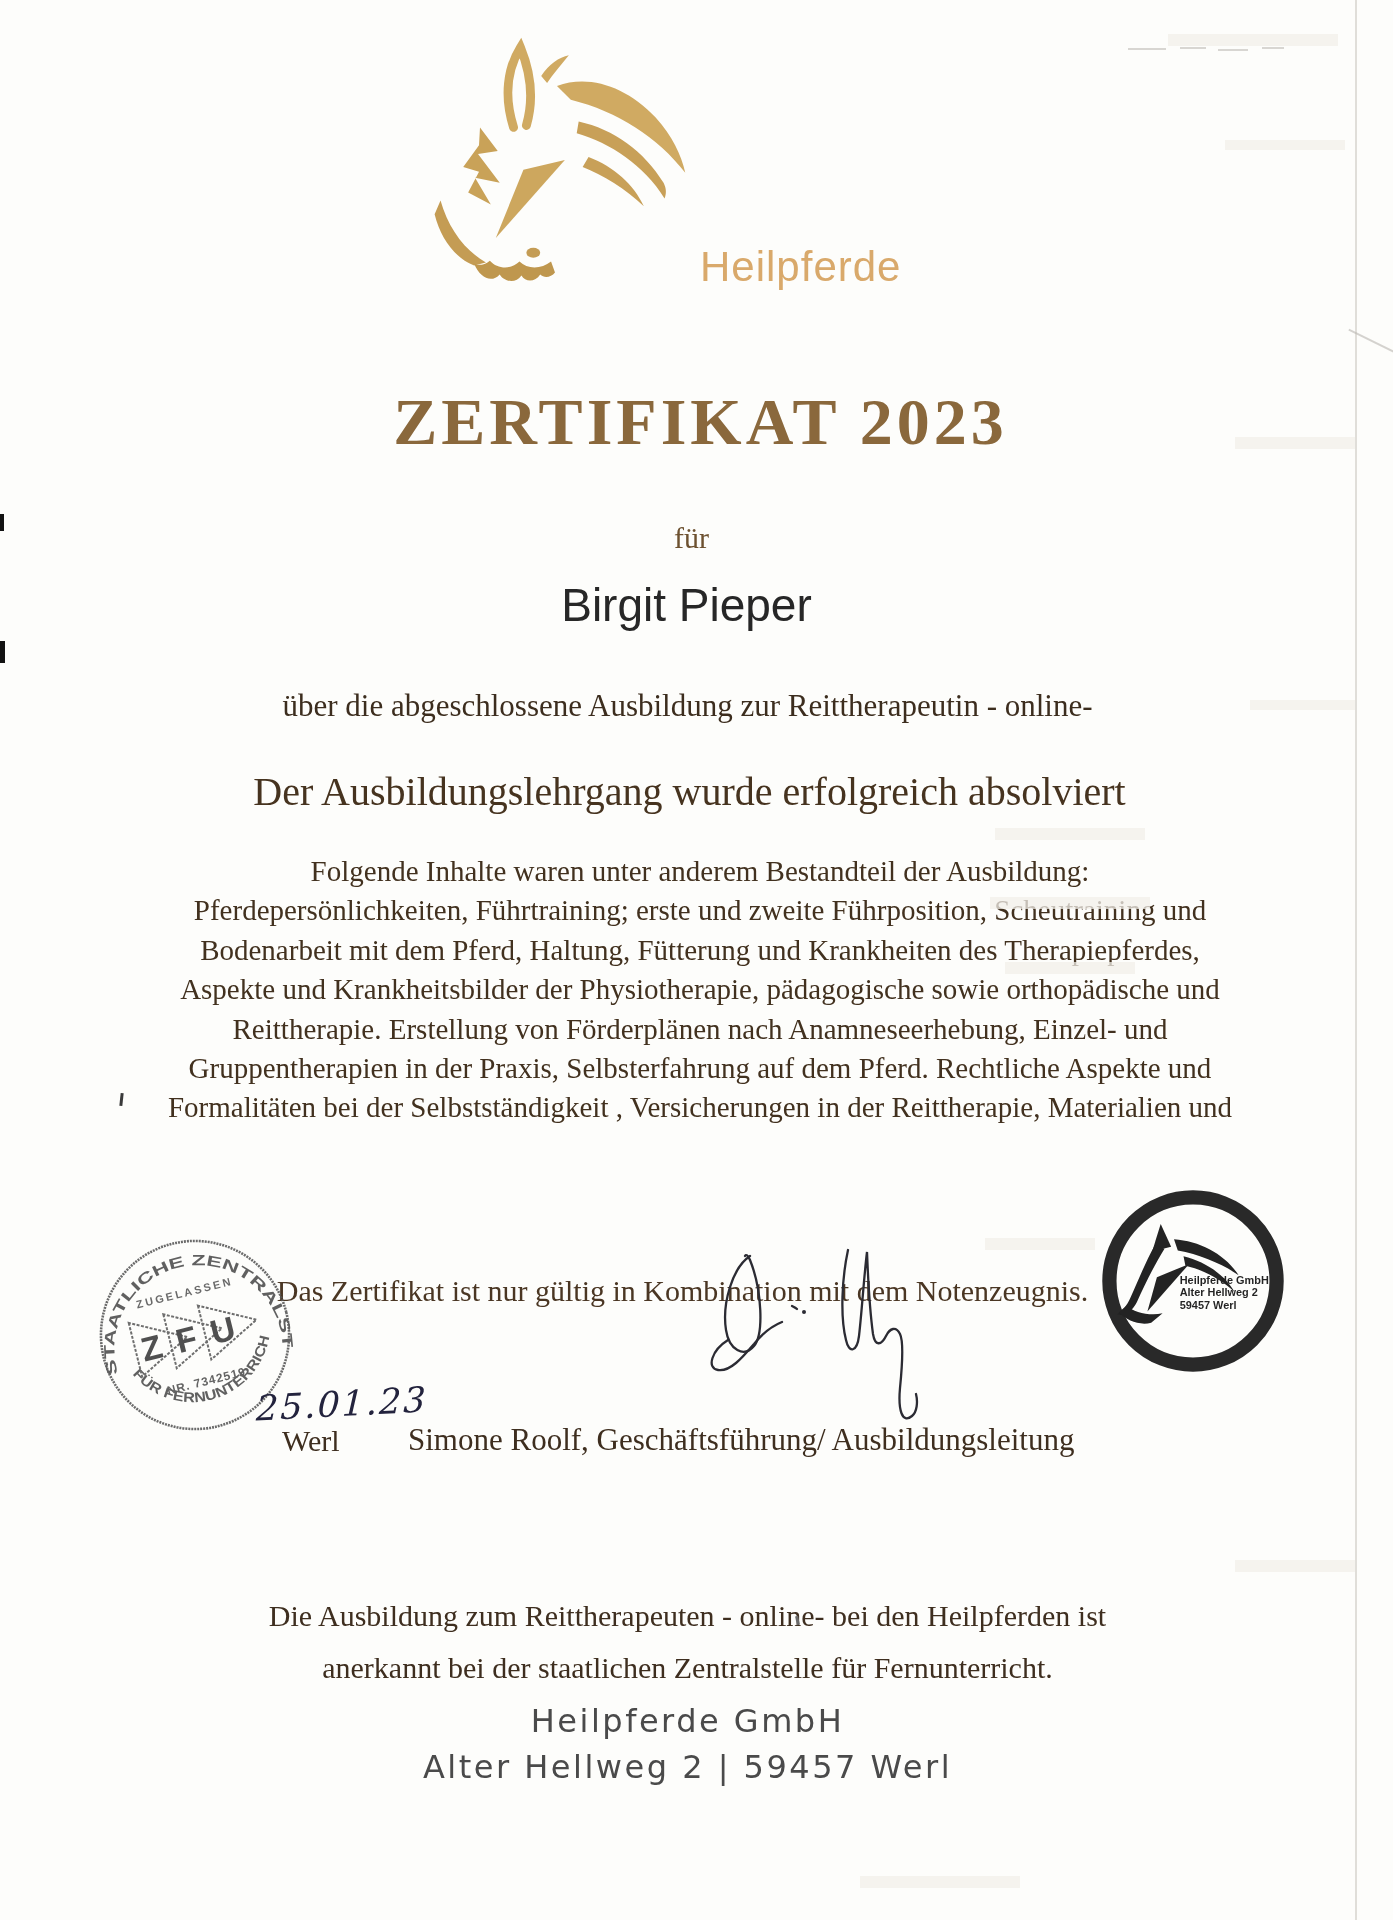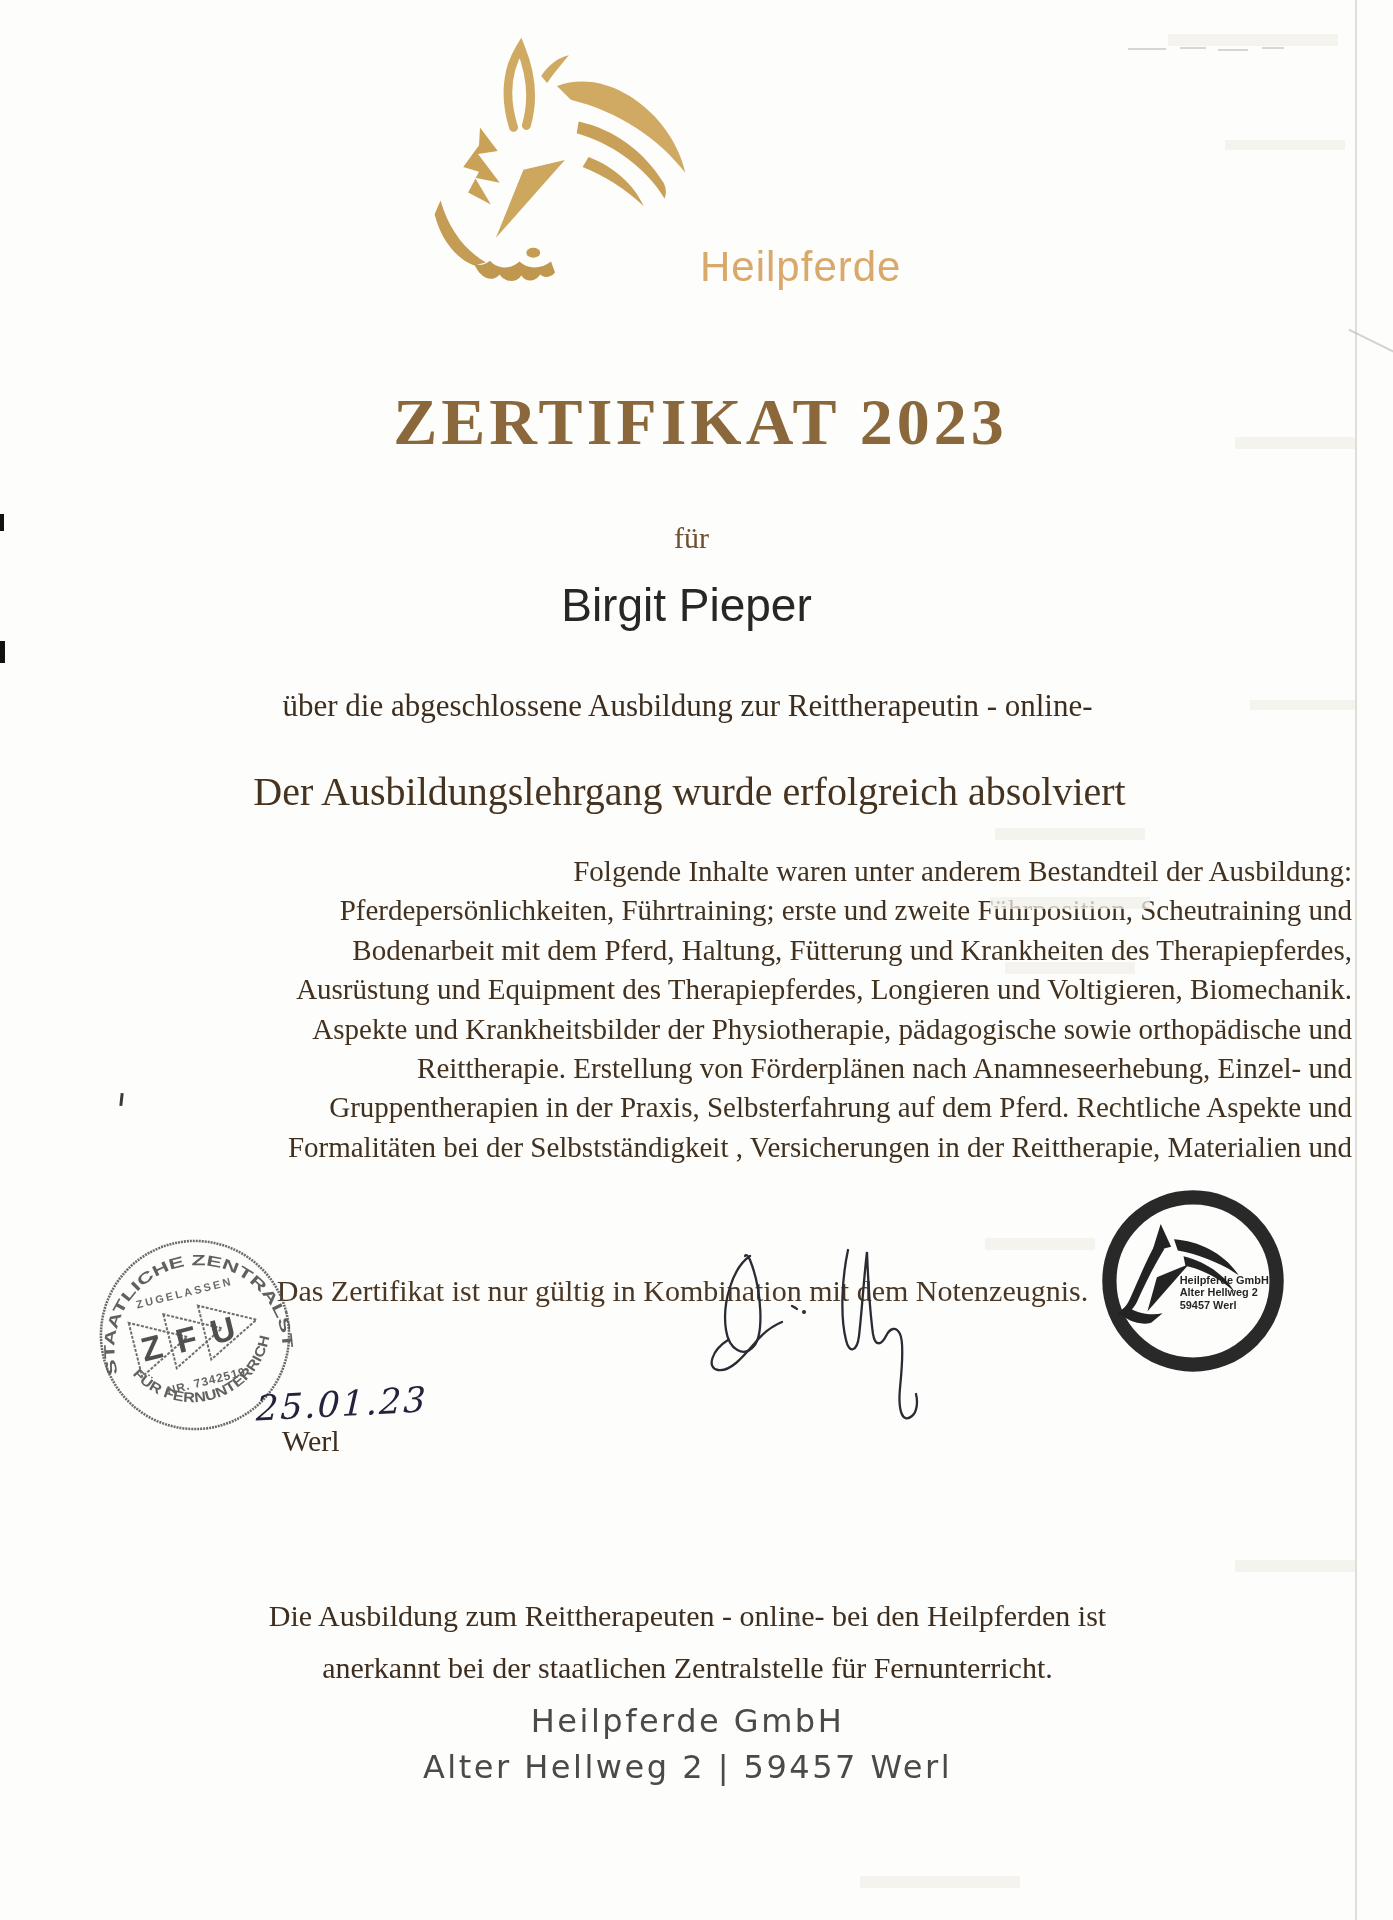--- a/index.html
+++ b/index.html
@@ -52,25 +52,24 @@
   <div class="center-line title" style="top:384px;margin-left:8px;">ZERTIFIKAT 2023</div>
 
   <div class="center-line fuer" style="top:521px;margin-left:-10px;">für</div>
 
   <div class="center-line name" style="top:578px;margin-left:-20px;">Birgit Pieper</div>
 
   <div class="center-line subject" style="top:688px;margin-left:-18px;">über die abgeschlossene Ausbildung zur Reittherapeutin - online-</div>
 
   <div class="center-line result" style="top:768px;margin-left:-14px;">Der Ausbildungslehrgang wurde erfolgreich absolviert</div>
 
-  <div class="abs" style="left:72px;top:852px;width:1280px;text-align:right;">
+  <div class="abs" style="left:60px;top:852px;width:1280px;text-align:center;">
     <div class="bodyline">Folgende Inhalte waren unter anderem Bestandteil der Ausbildung:</div>
     <div class="bodyline">Pferdepersönlichkeiten, Führtraining; erste und zweite Führposition, Scheutraining und</div>
     <div class="bodyline">Bodenarbeit mit dem Pferd, Haltung, Fütterung und Krankheiten des Therapiepferdes,</div>
-    <div class="bodyline">Ausrüstung und Equipment des Therapiepferdes, Longieren und Voltigieren, Biomechanik.</div>
     <div class="bodyline">Aspekte und Krankheitsbilder der Physiotherapie, pädagogische sowie orthopädische und</div>
     <div class="bodyline">Reittherapie. Erstellung von Förderplänen nach Anamneseerhebung, Einzel- und</div>
     <div class="bodyline">Gruppentherapien in der Praxis, Selbsterfahrung auf dem Pferd. Rechtliche Aspekte und</div>
     <div class="bodyline">Formalitäten bei der Selbstständigkeit , Versicherungen in der Reittherapie, Materialien und</div>
   </div>
 
   <div class="center-line validity" style="top:1274px;margin-left:-28px;">Das Zertifikat ist nur gültig in Kombination mit dem Notenzeugnis.</div>
 
   <svg class="abs" style="left:96px;top:1236px;transform:rotate(-14deg);" width="198" height="198" viewBox="0 0 200 200">
     <g opacity="0.88">
@@ -105,20 +104,21 @@
       <path d="M 94,64 C 96,65 98,66 99,67"></path>
       <path d="M 150,8 C 144,36 142,74 148,98 C 151,112 159,110 161,94 C 164,68 166,34 169,10 C 170,36 172,70 175,92 C 177,104 183,104 188,94 C 192,86 198,84 202,92 C 206,100 204,126 202,146 C 200,168 204,182 214,174 C 219,170 220,160 218,152"></path>
     </g>
     <circle cx="106" cy="70" r="2" fill="#2b2b33"></circle>
   </svg>
 
   <div class="abs handwriting" style="left:256px;top:1384px;">25.01.23</div>
 
   <div class="abs sigrow" style="left:282px;top:1424px;">Werl</div>
 
+  <div class="abs sigrow" style="left:408px;top:1422px;font-size:31px;">Simone Roolf, Geschäftsführung/ Ausbildungsleitung</div>
 
   <svg class="abs" style="left:1098px;top:1186px;" width="190" height="190" viewBox="0 0 200 200">
     <g opacity="0.94">
       <circle cx="100" cy="100" r="88" fill="none" stroke="#1c1c1c" stroke-width="15"></circle>
       <g fill="#161616">
         <path d="M 66,40 L 77,64 L 57,69 Z"></path>
         <path d="M 60,62 C 50,80 42,100 34,118 C 30,127 25,132 20,135 C 28,138 36,132 41,122 C 50,102 60,82 70,66 Z"></path>
         <path d="M 22,133 C 30,142 44,147 56,144 L 68,134 C 54,137 38,133 30,126 Z"></path>
         <path d="M 62,96 L 96,82 L 52,132 Z"></path>
         <path d="M 80,56 C 108,58 134,72 148,94 C 134,84 108,72 84,68 Z"></path>

